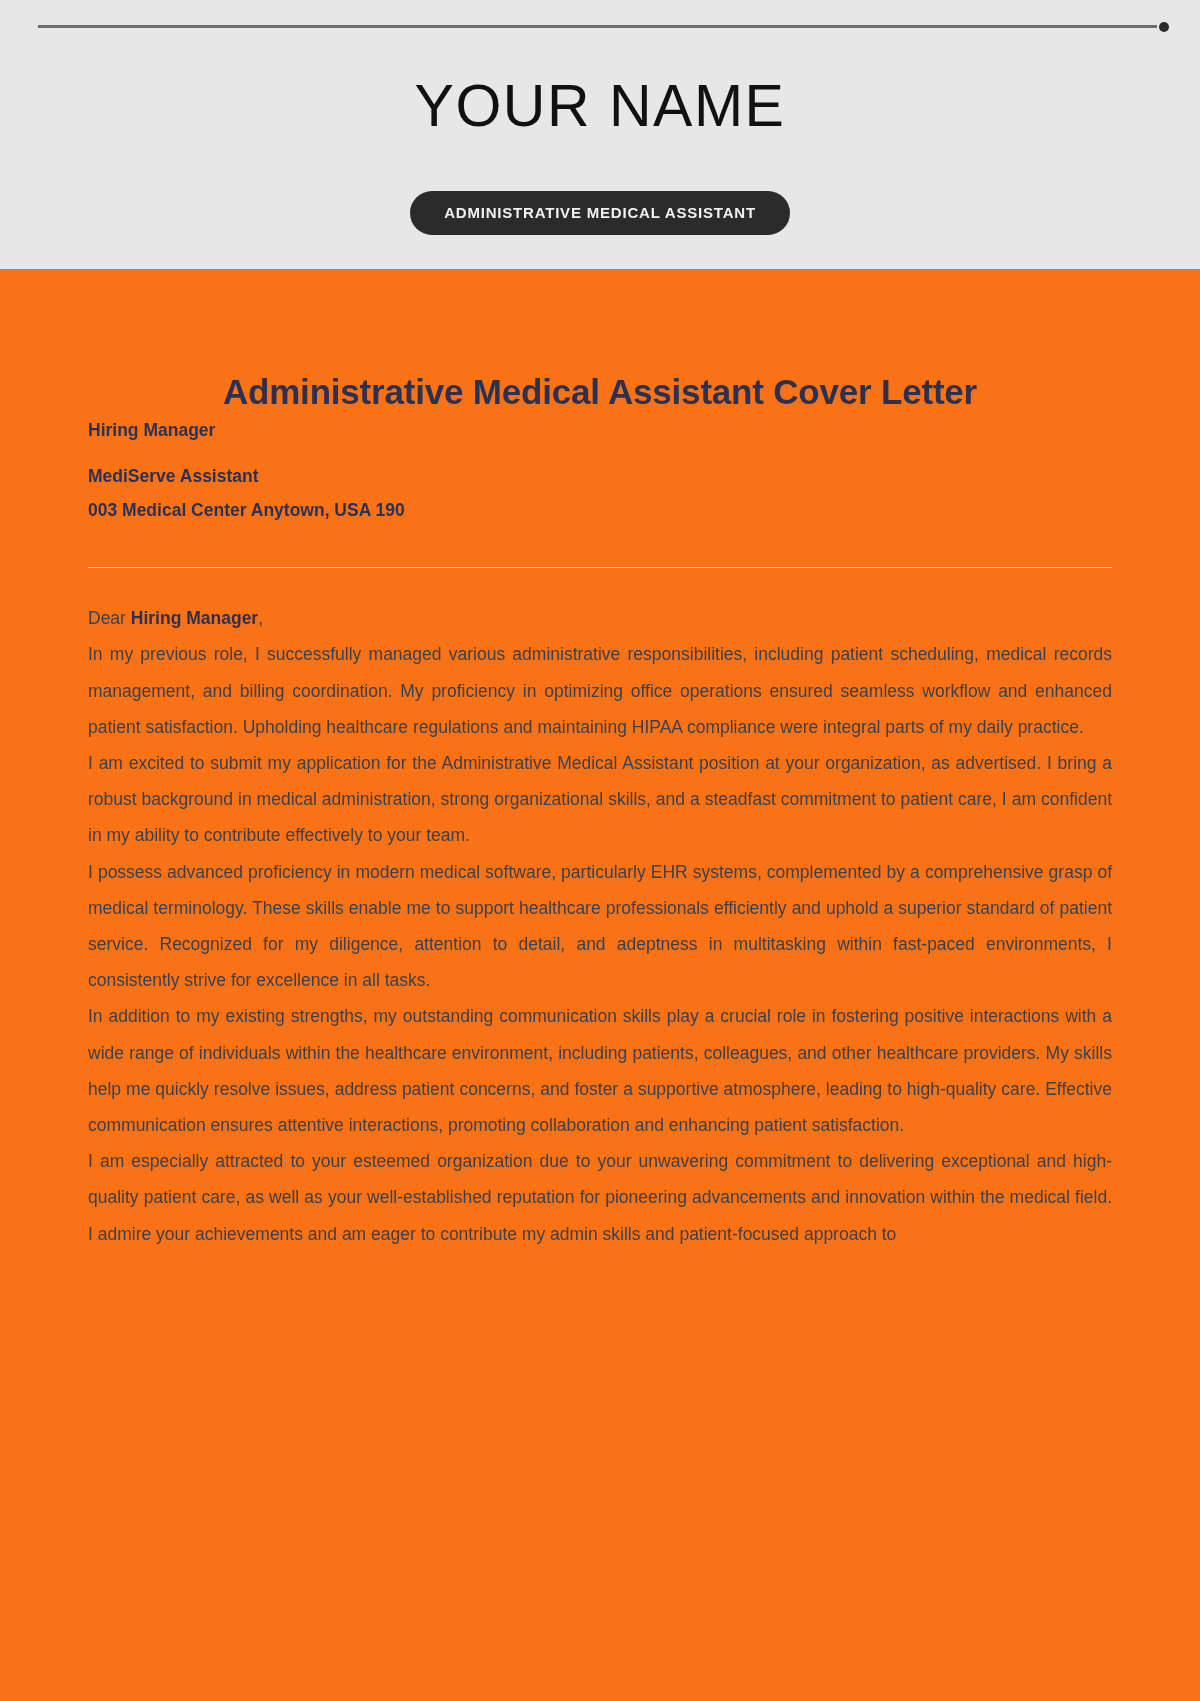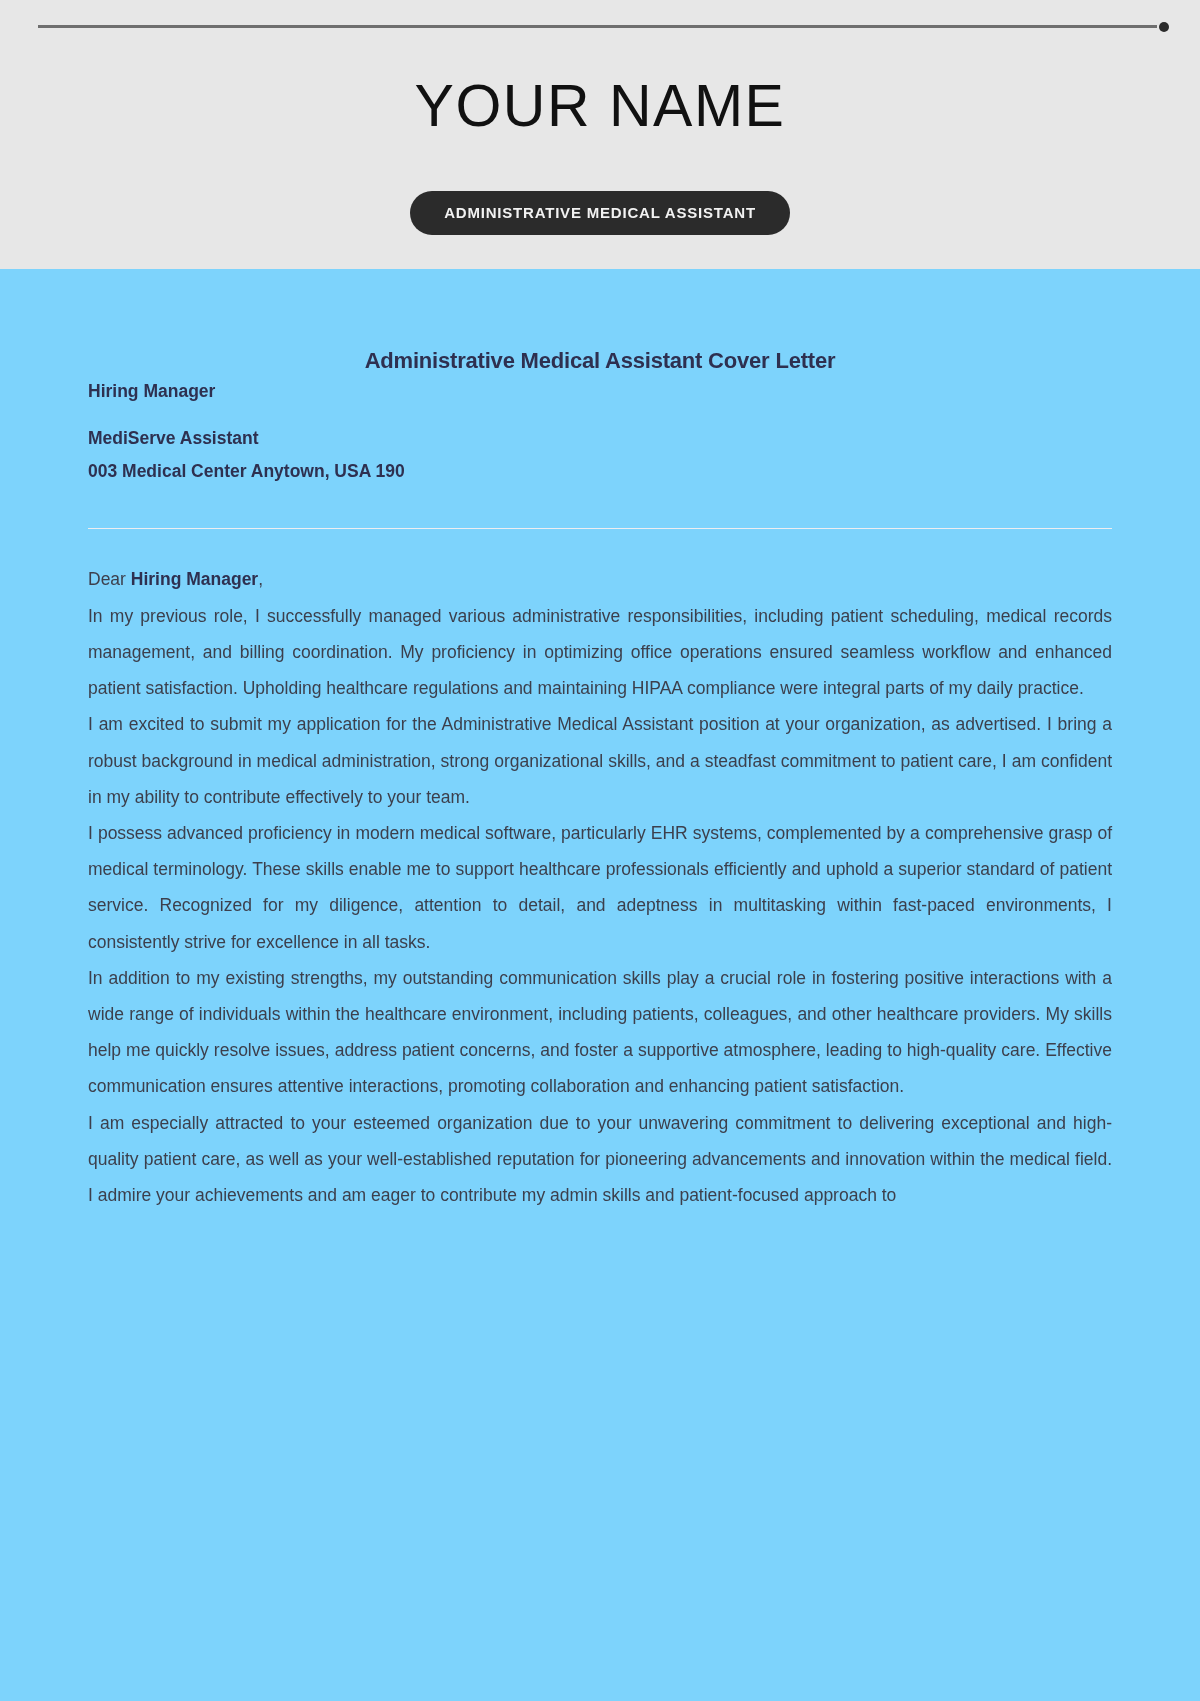--- a/index.html
+++ b/index.html
@@ -11,21 +11,21 @@
     width: 1200px;
     min-height: 1701px;
     font-family: "Liberation Sans", sans-serif;
     -webkit-font-smoothing: antialiased;
   }
 
   .page {
     position: relative;
     width: 1200px;
     min-height: 1701px;
-    background: #7dd3fc;
+    background: #f97316;
     overflow: hidden;
   }
 
   
   .header-band {
     position: relative;
     width: 1200px;
     height: 269px;
     background: #e7e7e7;
     box-sizing: border-box;
@@ -93,24 +93,24 @@
   
   .letter {
     position: relative;
     box-sizing: border-box;
     padding: 0 88px;
     width: 1200px;
   }
 
   .letter-title {
     margin: 0;
-    padding-top: 79px;
+    padding-top: 102px;
     text-align: center;
     font-family: "Liberation Sans", sans-serif;
-    font-size: 22px;
+    font-size: 35px;
     font-weight: bold;
     color: #2e3050;
     letter-spacing: -0.2px;
     line-height: 1.2;
   }
 
   .recipient {
     margin-top: 8px;
     color: #2e3050;
     font-size: 17.5px;

